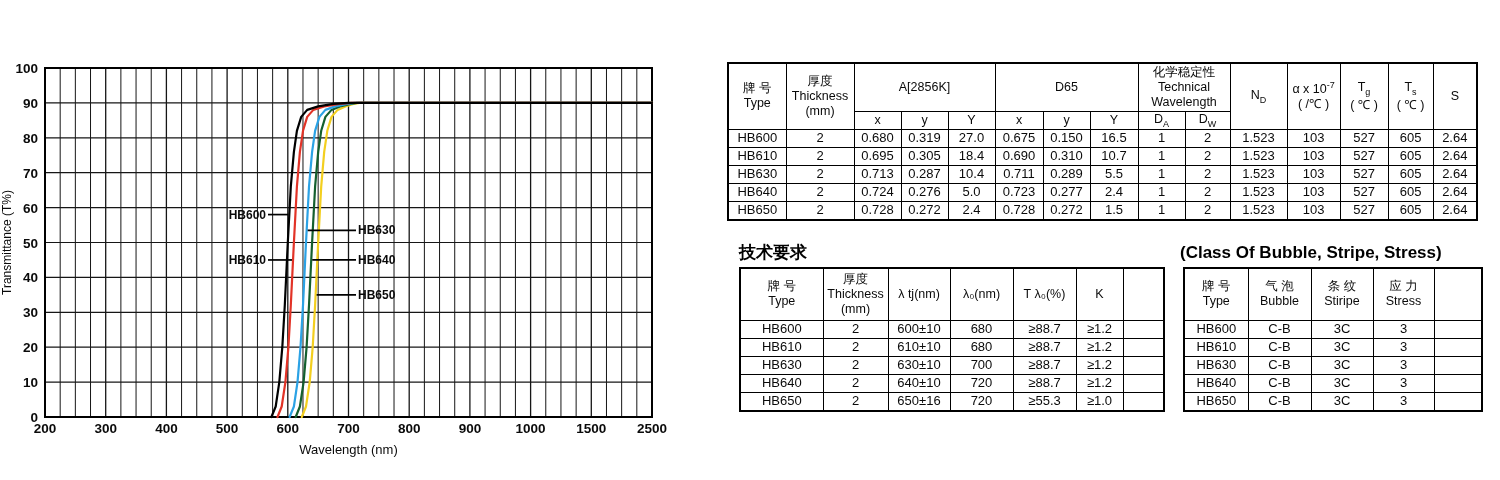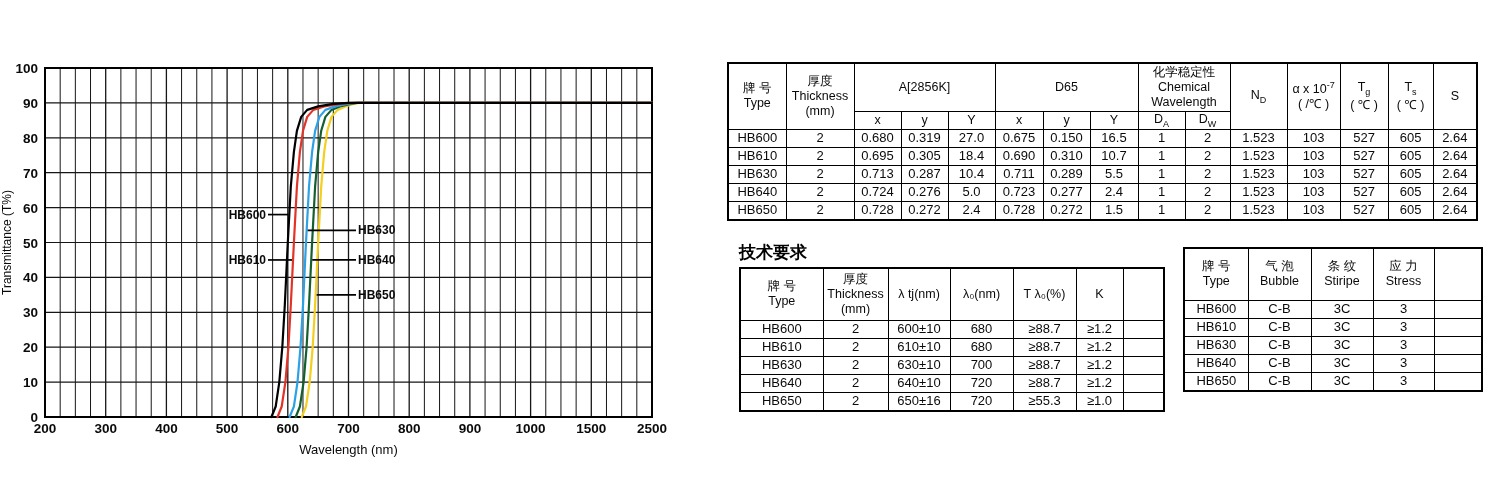--- a/index.html
+++ b/index.html
@@ -159,21 +159,21 @@
         </th>
         <th rowspan="2">
           <span>厚度</span><br>
           <span>Thickness</span><br>
           <span>(mm)</span>
         </th>
         <th colspan="3">A[2856K]</th>
         <th colspan="3">D65</th>
         <th colspan="2">
           <span>化学稳定性</span><br>
-          <span>Chemical</span><br>
+          <span>Technical</span><br>
           <span>Wavelength</span>
         </th>
         <th rowspan="2">
           <span>N</span><sub>D</sub>
         </th>
         <th rowspan="2">
           <span>α x 10</span><sup>-7</sup><br>
           <span>( /℃ )</span>
         </th>
         <th rowspan="2">
@@ -361,20 +361,21 @@
           <td>720</td>
           <td>≥55.3</td>
           <td>≥1.0</td>
           <td></td>
         </tr>
       </tbody>
   </table>
 </section>
 
 <section class="panel" style="left:1180px;top:243px;">
+  <div class="sec-title">(Class Of Bubble, Stripe, Stress)</div>
   <table class="t3" style="margin-top:4px;margin-left:3px;">
     <colgroup>
       <col style="width:64px">
         <col style="width:63px">
         <col style="width:62px">
       <col style="width:61px">
         <col style="width:48px">
     </colgroup>
     <thead>
       <tr>

